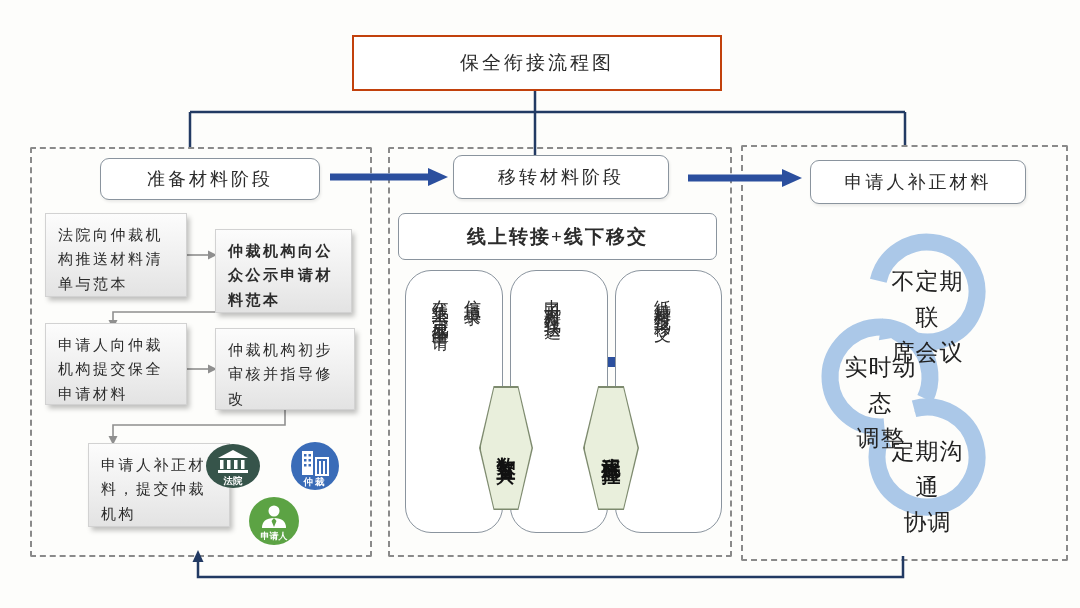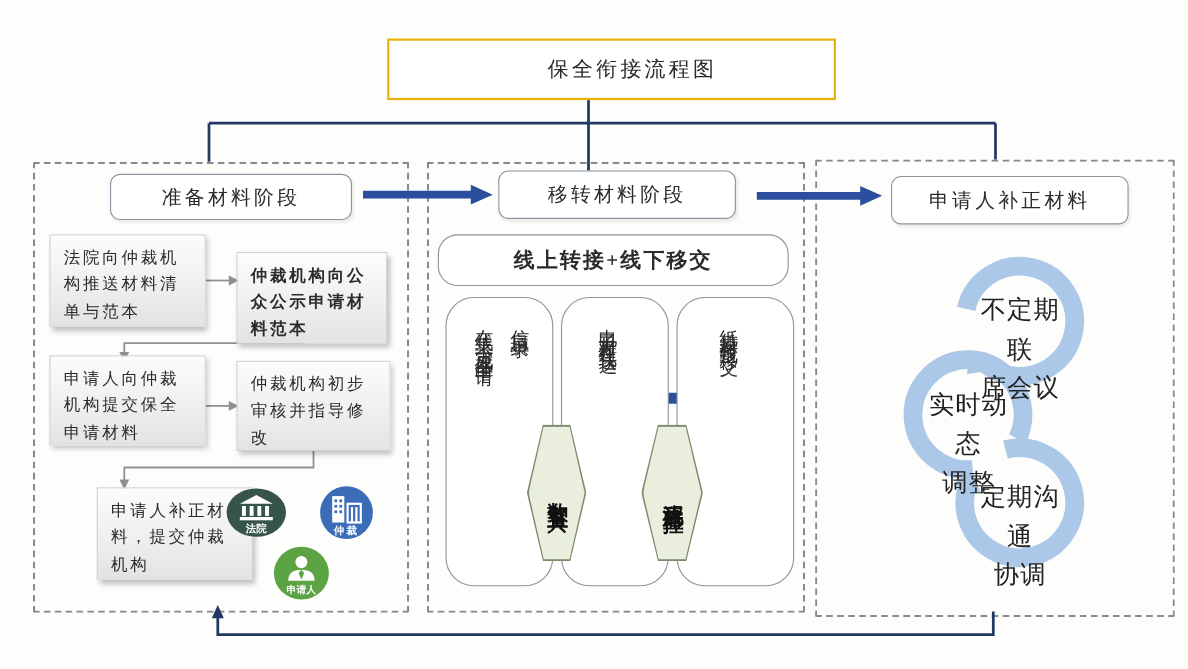--- a/index.html
+++ b/index.html
@@ -4,32 +4,32 @@
 <style>
   html,body{margin:0;padding:0;background:#fff;}
   .canvas{
     position:relative;width:1080px;height:608px;background:#fdfdfb;overflow:hidden;
     font-family:"Liberation Serif","DejaVu Serif",serif;color:#2b2b2b;
   }
   .abs{position:absolute;}
   
   .dashed{border:2px dashed #8a8a8a;border-radius:2px;background:transparent;z-index:1;}
   
-  .title-box{left:352px;top:35px;width:366px;height:52px;border:2px solid #eab308;background:#fff;
-    display:flex;align-items:center;justify-content:center;font-size:19px;letter-spacing:3px;z-index:3;padding-left:38px;}
+  .title-box{left:352px;top:35px;width:366px;height:52px;border:2px solid #c2410c;background:#fff;
+    display:flex;align-items:center;justify-content:center;font-size:19px;letter-spacing:3px;z-index:3;}
   
   .hdr{border:1.6px solid #8a949e;border-radius:9px;background:#fff;display:flex;align-items:center;
     justify-content:center;font-size:18px;letter-spacing:3px;z-index:3;box-shadow:1px 2px 3px rgba(0,0,0,.08);}
   
   .step{background:linear-gradient(180deg,#fcfcfc 0%,#efefef 55%,#e3e3e3 100%);
     border:1px solid #d2d2d2;box-shadow:2.5px 3.5px 5px rgba(0,0,0,.25);
     font-size:15px;line-height:1.62;letter-spacing:2.5px;padding:9px 12px;z-index:3;box-sizing:border-box;
     text-align:left;}
   
-  .subtitle{left:398px;top:213px;width:317px;height:45px;border:1.6px solid #8a949e;border-radius:18px;
+  .subtitle{left:398px;top:213px;width:317px;height:45px;border:1.6px solid #8a949e;border-radius:7px;
     background:#fff;display:flex;align-items:center;justify-content:center;font-size:19px;
     letter-spacing:2px;z-index:3;font-weight:600;}
   
   .vcol{border:1.6px solid #8a949e;border-radius:26px;background:#fff;z-index:3;box-sizing:border-box;
     writing-mode:vertical-rl;font-size:17px;letter-spacing:3.5px;padding-top:15px;line-height:1.9;}
   .vcol div{margin:0;}
   
   .hex{z-index:4;}
   .hex .hx-out{position:absolute;inset:0;background:#7d8a6e;
     clip-path:polygon(27% 0,73% 0,100% 50%,73% 100%,27% 100%,0 50%);}

